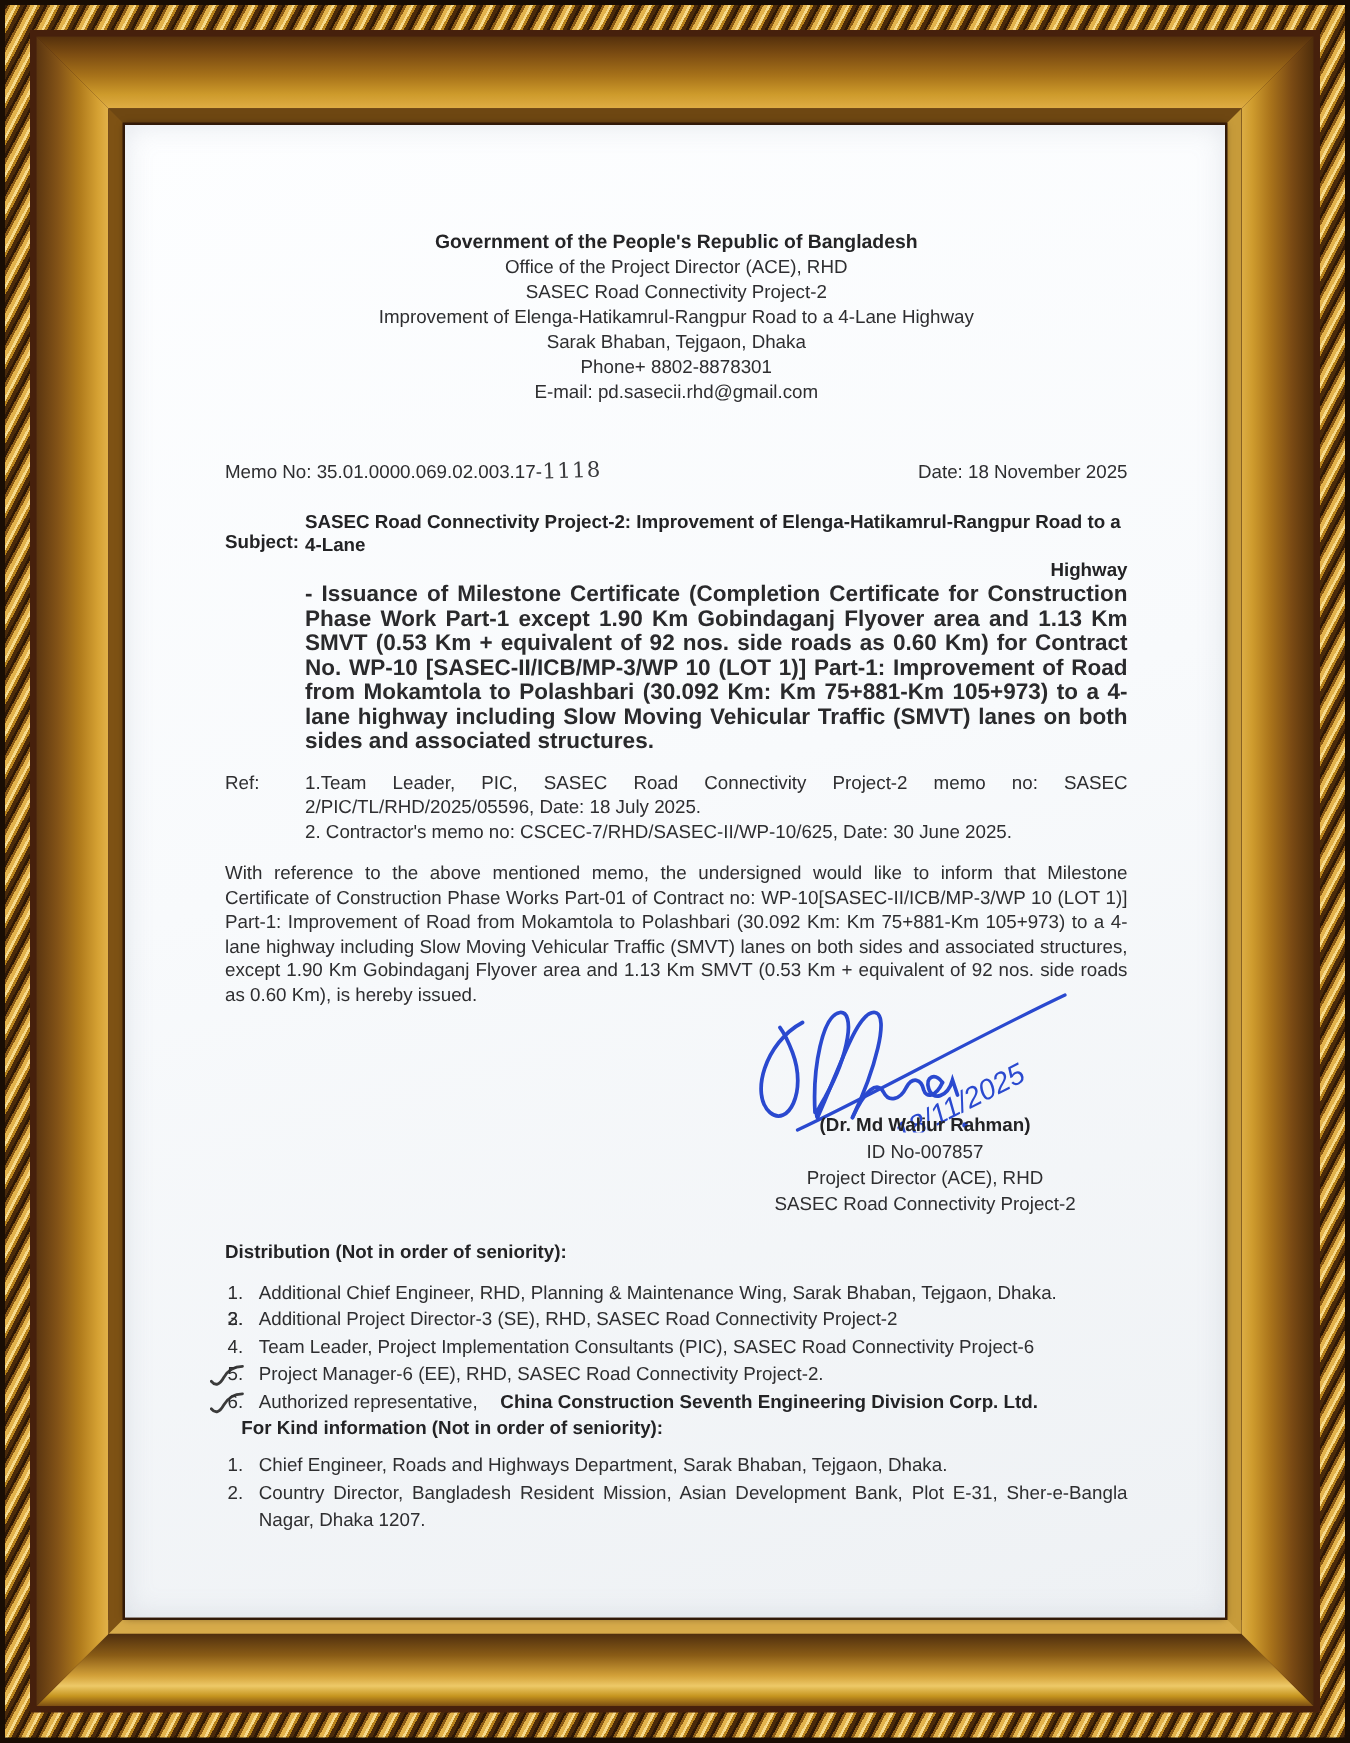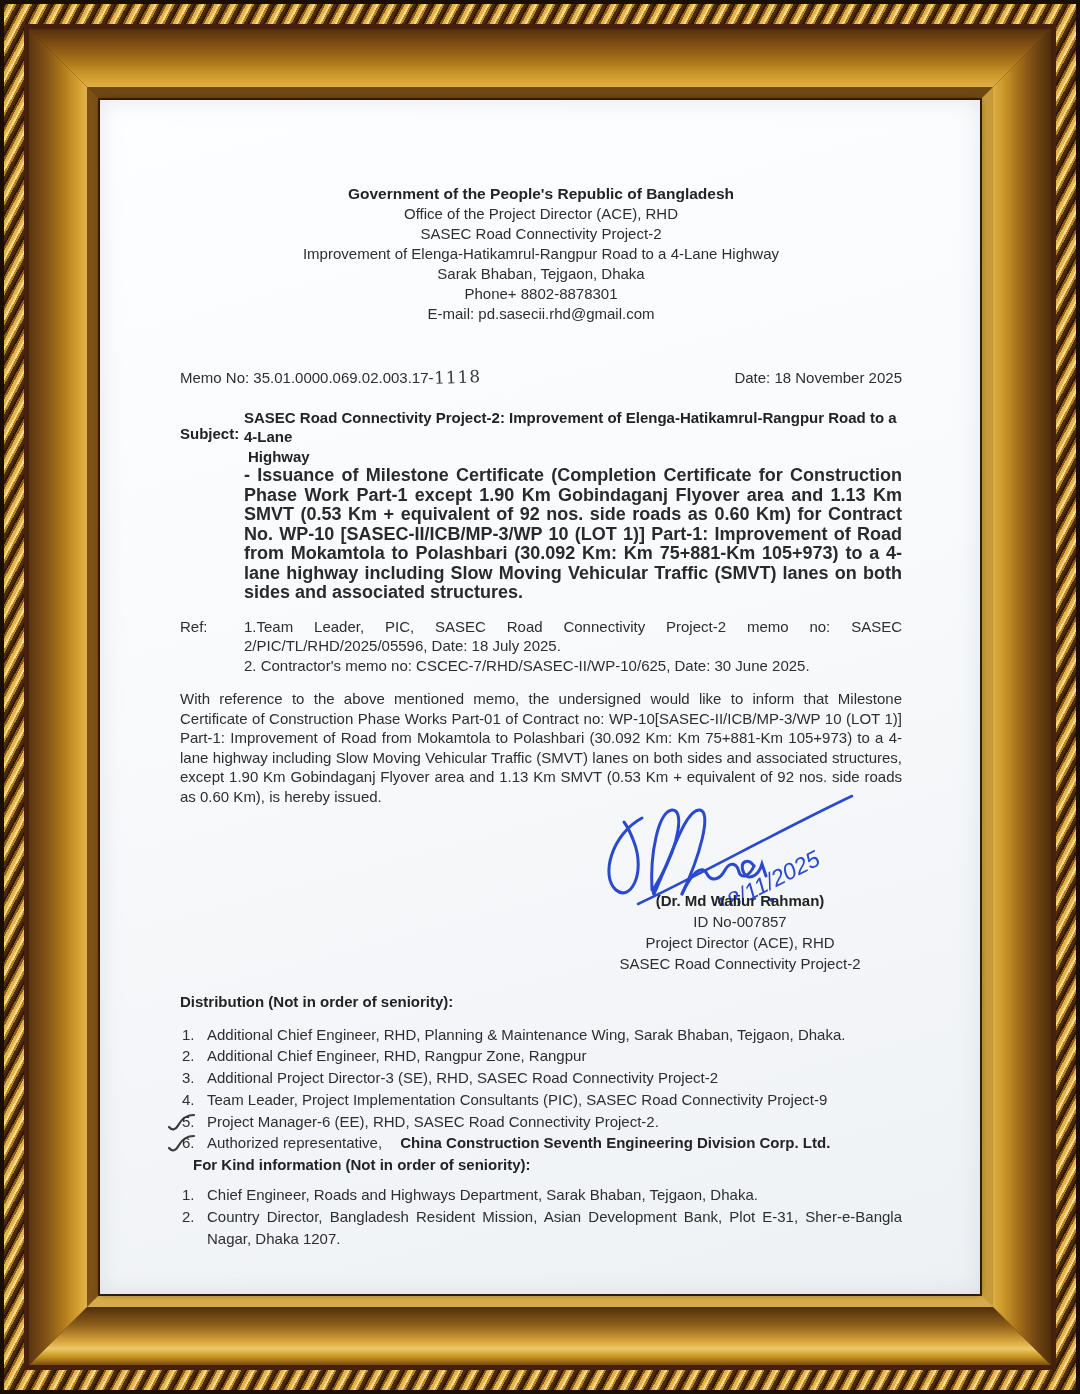--- a/index.html
+++ b/index.html
@@ -40,21 +40,21 @@
   .letterhead{text-align:center;line-height:20px;}
   .lh-title{font-weight:bold;font-size:15.5px;color:#242426;}
 
   .memo-row{display:flex;justify-content:space-between;margin-top:44px;}
   .stamp{font-family:"DejaVu Serif",serif;font-size:17px;letter-spacing:1px;
          display:inline-block;transform:rotate(-2deg);color:#3a3a3c;}
 
   .subject{position:relative;margin-top:20px;padding-left:64px;}
   .subject-label{position:absolute;left:0;top:16px;font-weight:bold;color:#232325;}
   .subject-l1{font-weight:bold;color:#232325;}
-  .subject-l2{font-weight:bold;color:#232325;padding-left:4px;}
+  .subject-l2{font-weight:bold;color:#232325;padding-left:4px;text-align:right;}
   .subject-detail{font-weight:bold;color:#2a2a2c;text-align:justify;font-size:18px;}
 
   .ref{position:relative;margin-top:14px;padding-left:64px;}
   .ref-label{position:absolute;left:0;top:0;}
   .ref-1{text-align:justify;}
 
   .para{margin-top:14px;text-align:justify;}
   .para2{margin-top:10px;}
 
   .sig-block{width:320px;margin:0 2px 0 auto;text-align:center;line-height:21px;}
@@ -140,29 +140,28 @@
       </div>
 
       <div class="dist-head">Distribution (Not in order of seniority):</div>
       <div class="list">
         <div class="li">
           <span class="li-num">1.</span>
           <span>Additional Chief Engineer, RHD, Planning &amp; Maintenance Wing, Sarak Bhaban, Tejgaon, Dhaka.</span>
         </div>
         <div class="li">
           <span class="li-num">2.</span>
-          <span>Additional Chief Engineer, RHD, Rangpur Zone, Rangpur</span>
         </div>
         <div class="li">
           <span class="li-num">3.</span>
           <span>Additional Project Director-3 (SE), RHD, SASEC Road Connectivity Project-2</span>
         </div>
         <div class="li">
           <span class="li-num">4.</span>
-          <span>Team Leader, Project Implementation Consultants (PIC), SASEC Road Connectivity Project-9</span>
+          <span>Team Leader, Project Implementation Consultants (PIC), SASEC Road Connectivity Project-6</span>
         </div>
         <div class="li">
           <svg class="tick" width="28" height="22" viewBox="0 0 28 22">
             <path d="M1,14 Q6,20 11,11 T 26,2" stroke="#3b3b3b" stroke-width="2.2" fill="none" stroke-linecap="round"></path>
           </svg>
           <span class="li-num">5.</span>
           <span>Project Manager-6 (EE), RHD, SASEC Road Connectivity Project-2.</span>
         </div>
         <div class="li">
           <svg class="tick" width="28" height="22" viewBox="0 0 28 22">

